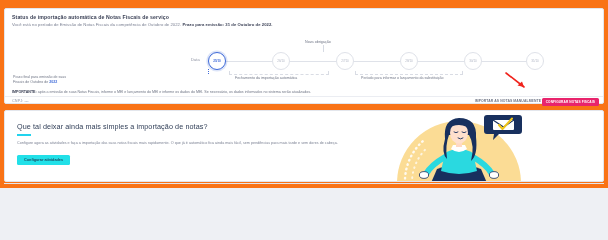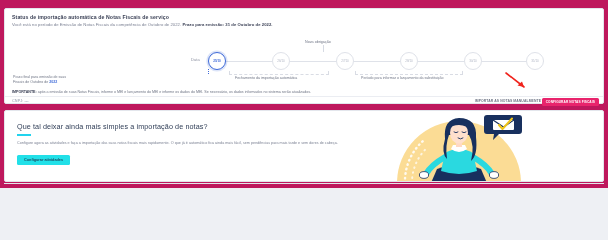--- a/index.html
+++ b/index.html
@@ -2,21 +2,21 @@
 <html><head>
 <meta charset="utf-8">
 <style>
   * { box-sizing: border-box; margin: 0; padding: 0; }
   html, body {
     width: 608px; height: 188px;
     background: #eef0f4;
     font-family: "Liberation Sans", sans-serif;
     overflow: hidden;
   }
-  .page { width: 608px; height: 188px; position: relative; background: #be185d; }
+  .page { width: 608px; height: 188px; position: relative; background: #f97316; }
 
   
   .card-top {
     position: absolute; left: 4px; top: 8px;
     width: 600px; height: 96px;
     background: #ffffff;
     border: 1px solid #e3e6ec;
     border-radius: 2px;
   }
   .hdr { position: absolute; left: 7px; top: 5px; }

